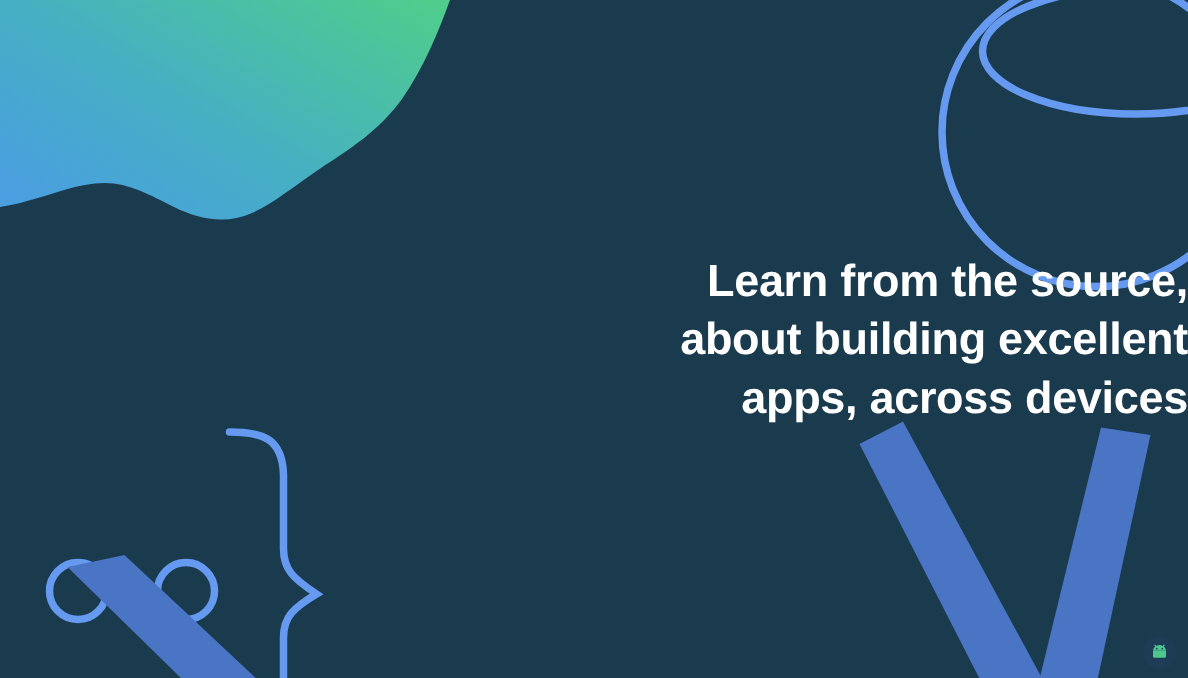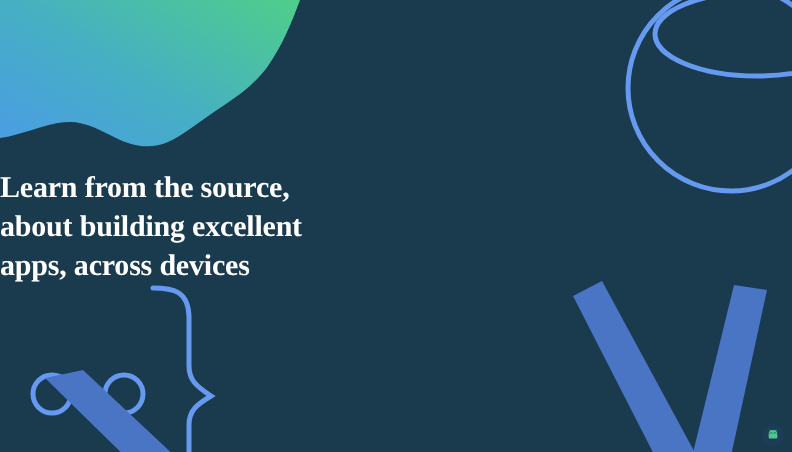--- a/index.html
+++ b/index.html
@@ -21,23 +21,23 @@
     left: 0;
     width: 792px;
     height: 452px;
     display: block;
   }
   #headline {
     position: absolute;
     left: 0;
     top: 168px;
     width: 792px;
-    text-align: left;
+    text-align: right;
     color: #ffffff;
-    font-family: Liberation Serif, serif;
+    font-family: Liberation Sans, sans-serif;
     font-weight: bold;
     font-size: 30px;
     line-height: 39px;
     letter-spacing: -0.2px;
     white-space: pre-line;
     text-rendering: geometricPrecision;
   }
   #brand-badge {
     position: absolute;
     right: 8px;

